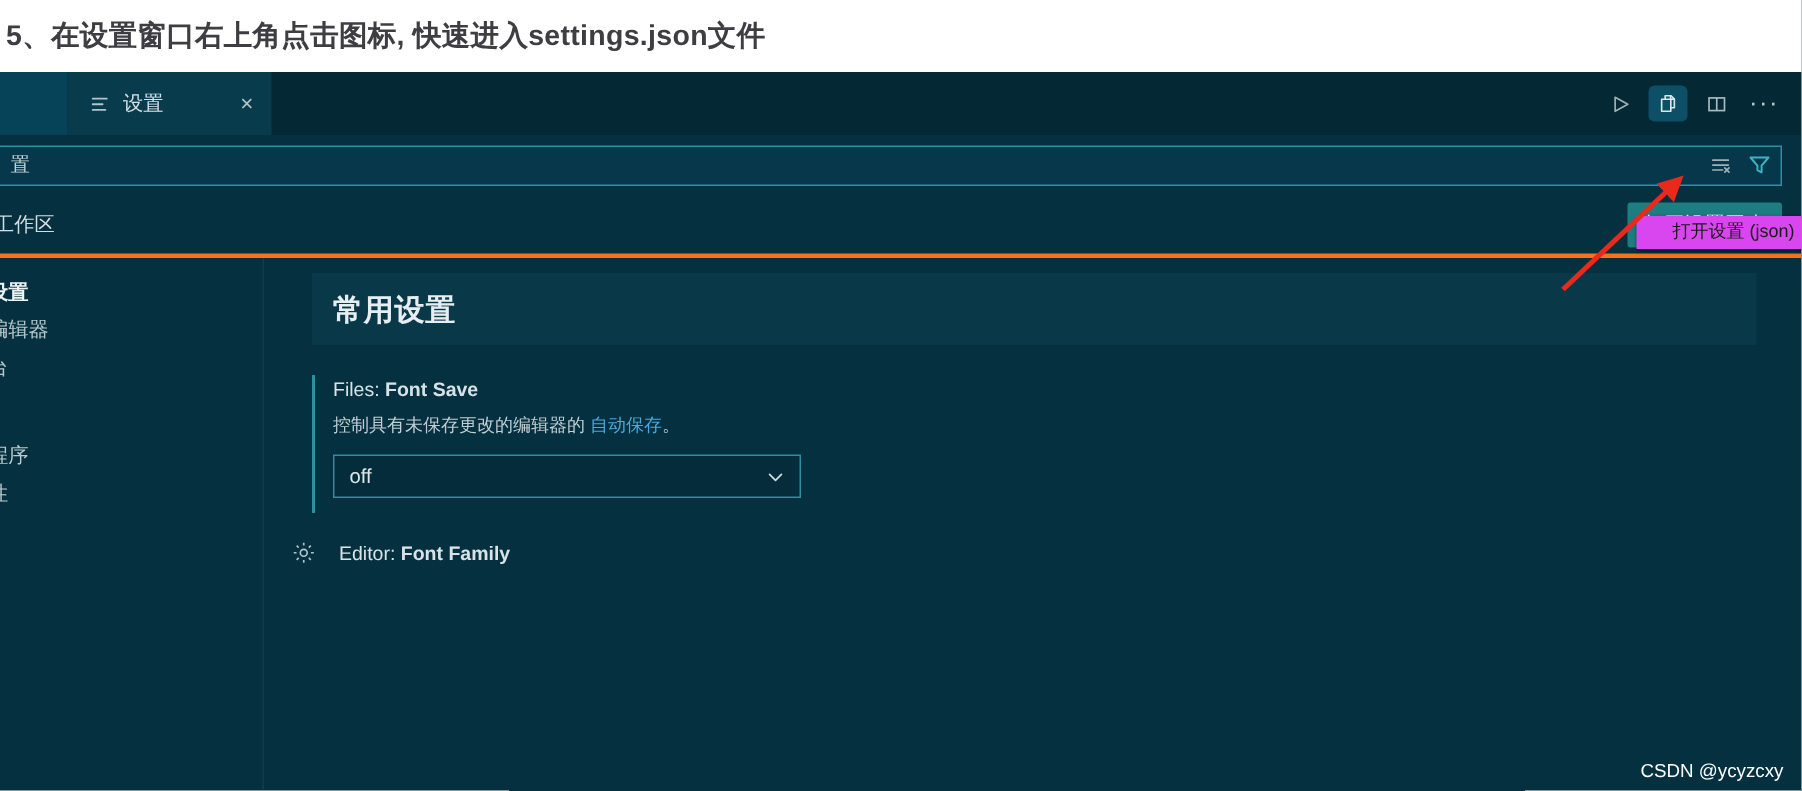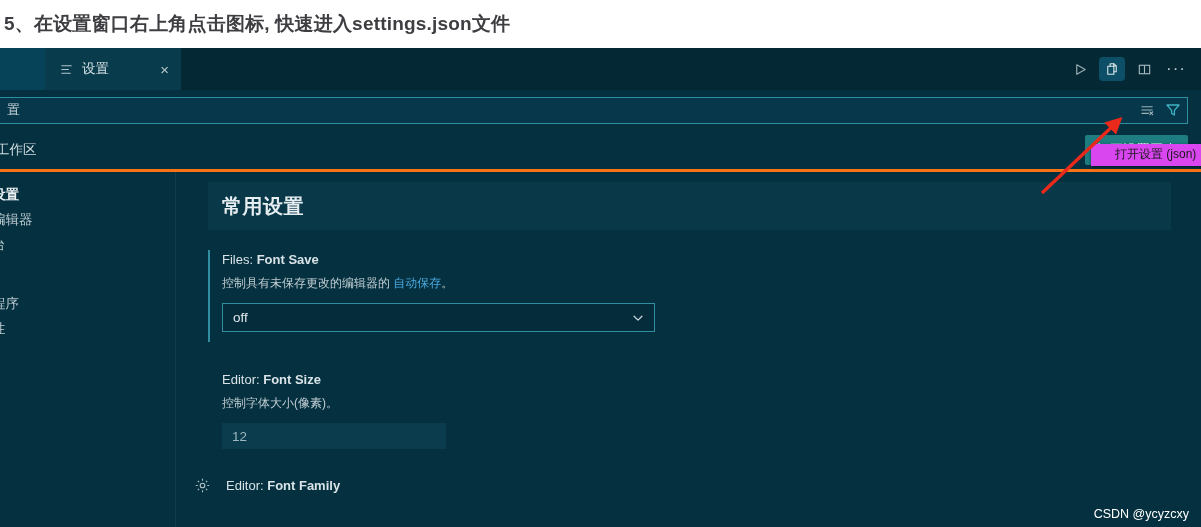--- a/index.html
+++ b/index.html
@@ -242,21 +242,21 @@
   .setting-desc {
     font-size: 12px;
     color: #c2ced3;
     margin-bottom: 11px;
     line-height: 18px;
   }
   .setting-desc a { color: #4aa8dd; text-decoration: none; cursor: pointer; }
 
   .select {
     position: relative;
-    width: 433px;
+    width: 312px;
     height: 29px;
     background: #052c3a;
     border: 1px solid #2f8ea0;
     display: flex;
     align-items: center;
     padding: 0 10px;
     font-size: 13.5px;
     color: #dde7ea;
     cursor: pointer;
   }
@@ -417,31 +417,20 @@
           <div class="select">
             <span>off</span>
             <span class="chev">
               <svg width="14" height="14" viewBox="0 0 16 16" fill="none" stroke="#cddade" stroke-width="1.4" stroke-linecap="round" stroke-linejoin="round">
                 <polyline points="3.5,6 8,10.5 12.5,6"></polyline>
               </svg>
             </span>
           </div>
         </div>
 
-        <div class="setting" style="margin-top:40px">
-          <div class="setting-title">
-            <span>Editor: </span><b>Font Size</b>
-          </div>
-          <div class="setting-desc">
-            <span>控制字体大小(像素)。</span>
-          </div>
-          <div class="textinput">
-            <span>12</span>
-          </div>
-        </div>
 
         <div class="setting-row-icon">
           <span class="gear">
             <svg width="17" height="17" viewBox="0 0 17 17" fill="none" stroke="#b4c3c8" stroke-width="1.1">
               <circle cx="8.5" cy="8.5" r="2.3"></circle>
               <path d="M8.5 1.8v1.9M8.5 13.3v1.9M15.2 8.5h-1.9M3.7 8.5H1.8M13.2 3.8l-1.3 1.3M5.1 11.9l-1.3 1.3M13.2 13.2l-1.3-1.3M5.1 5.1L3.8 3.8"></path>
             </svg>
           </span>
           <span class="setting-title" style="margin:0">
             <span>Editor: </span><b>Font Family</b>

